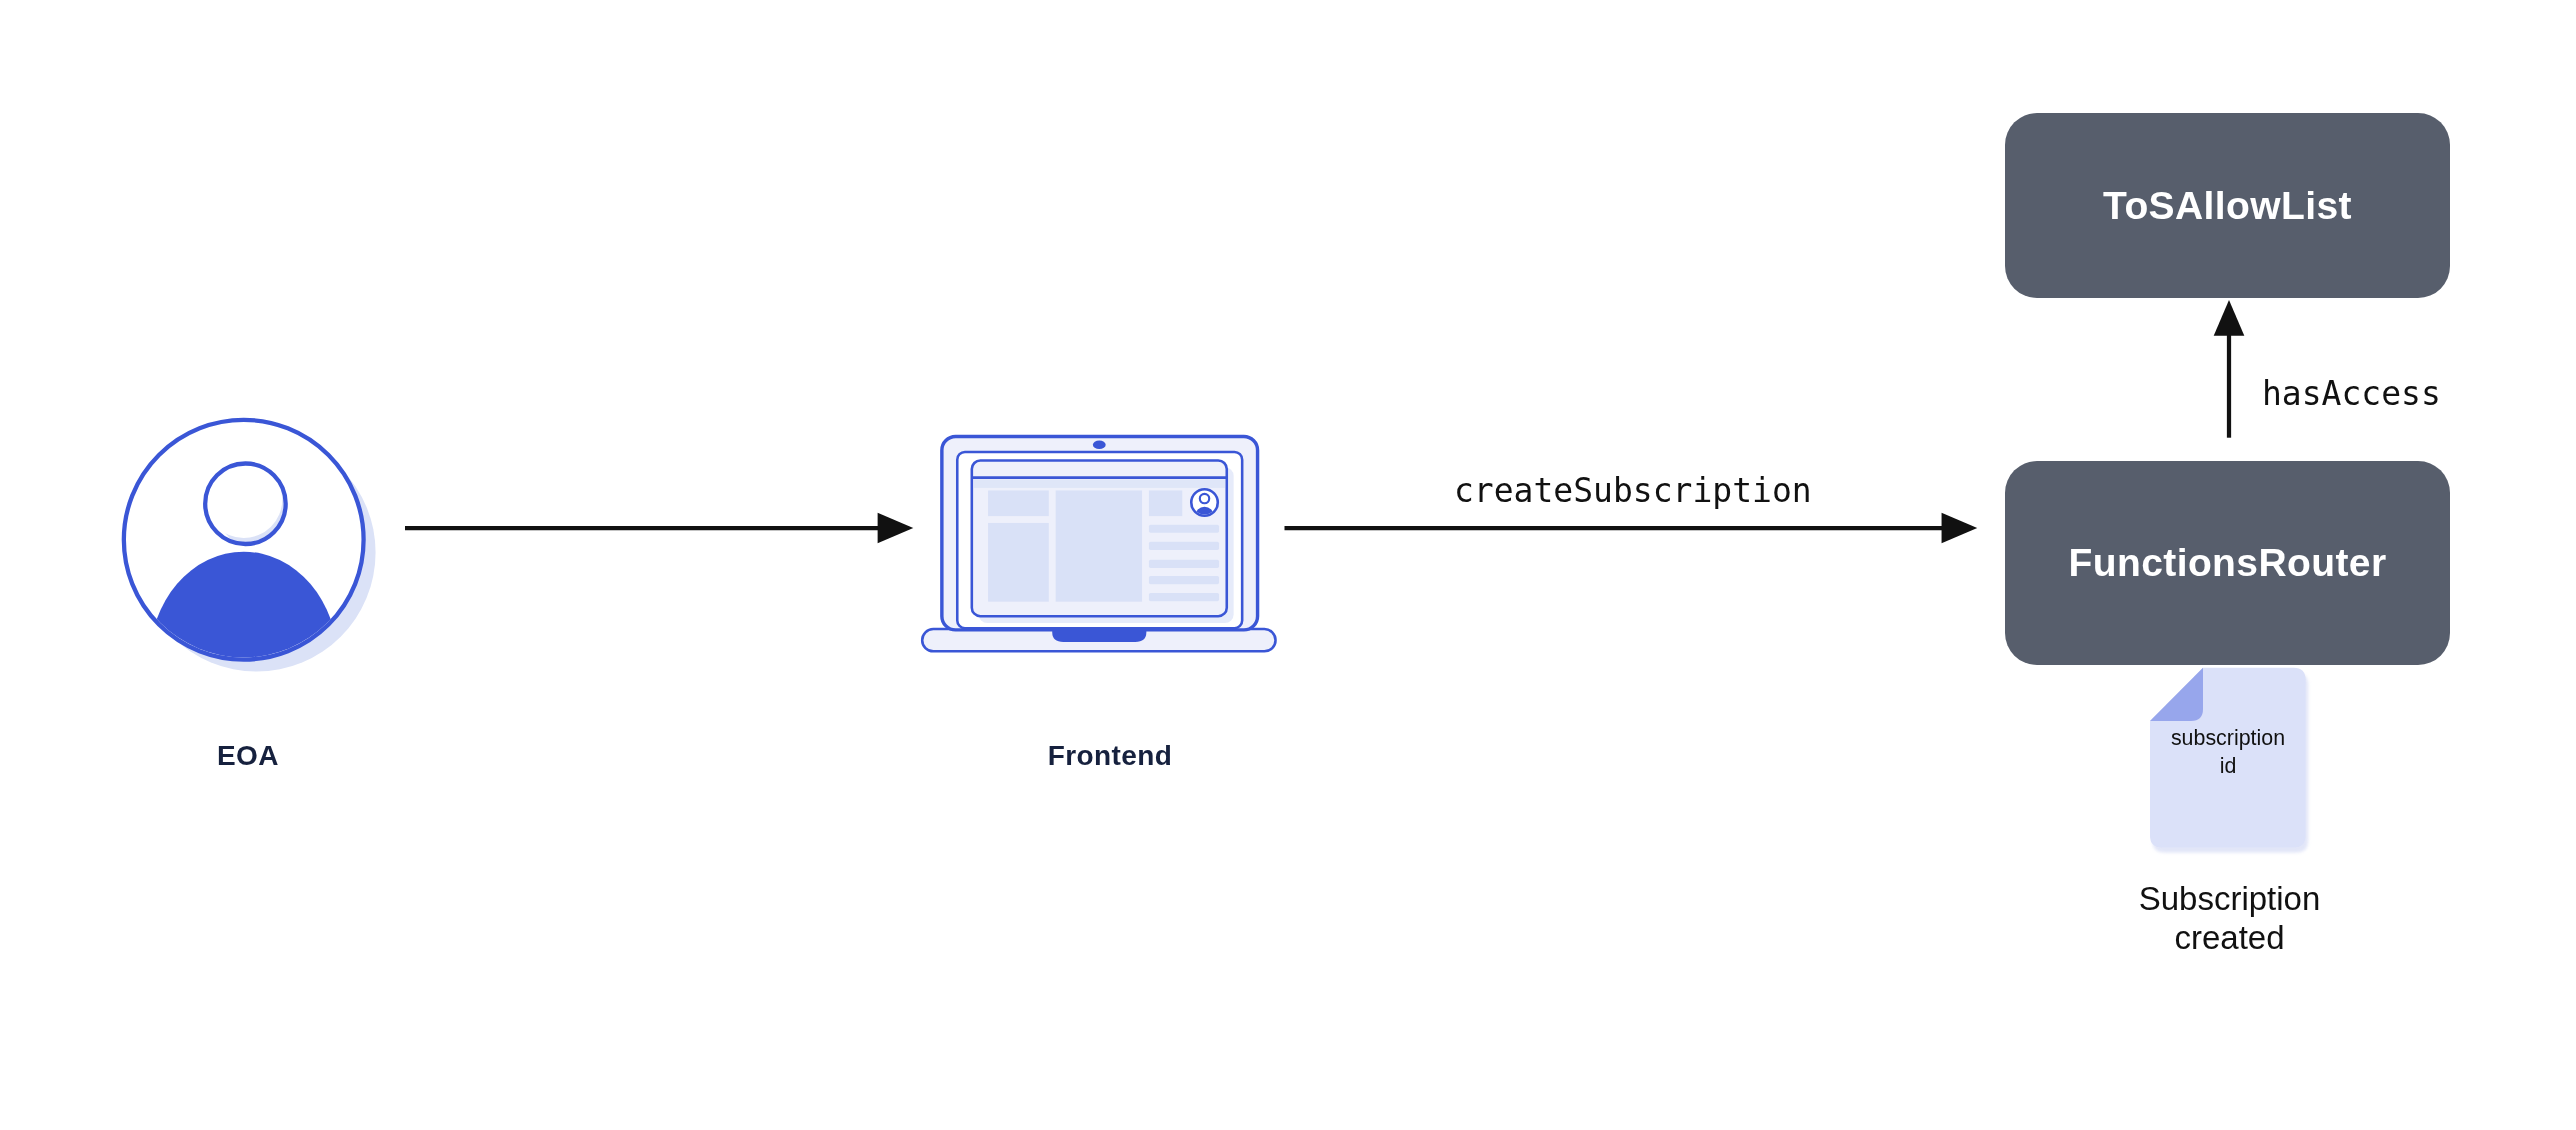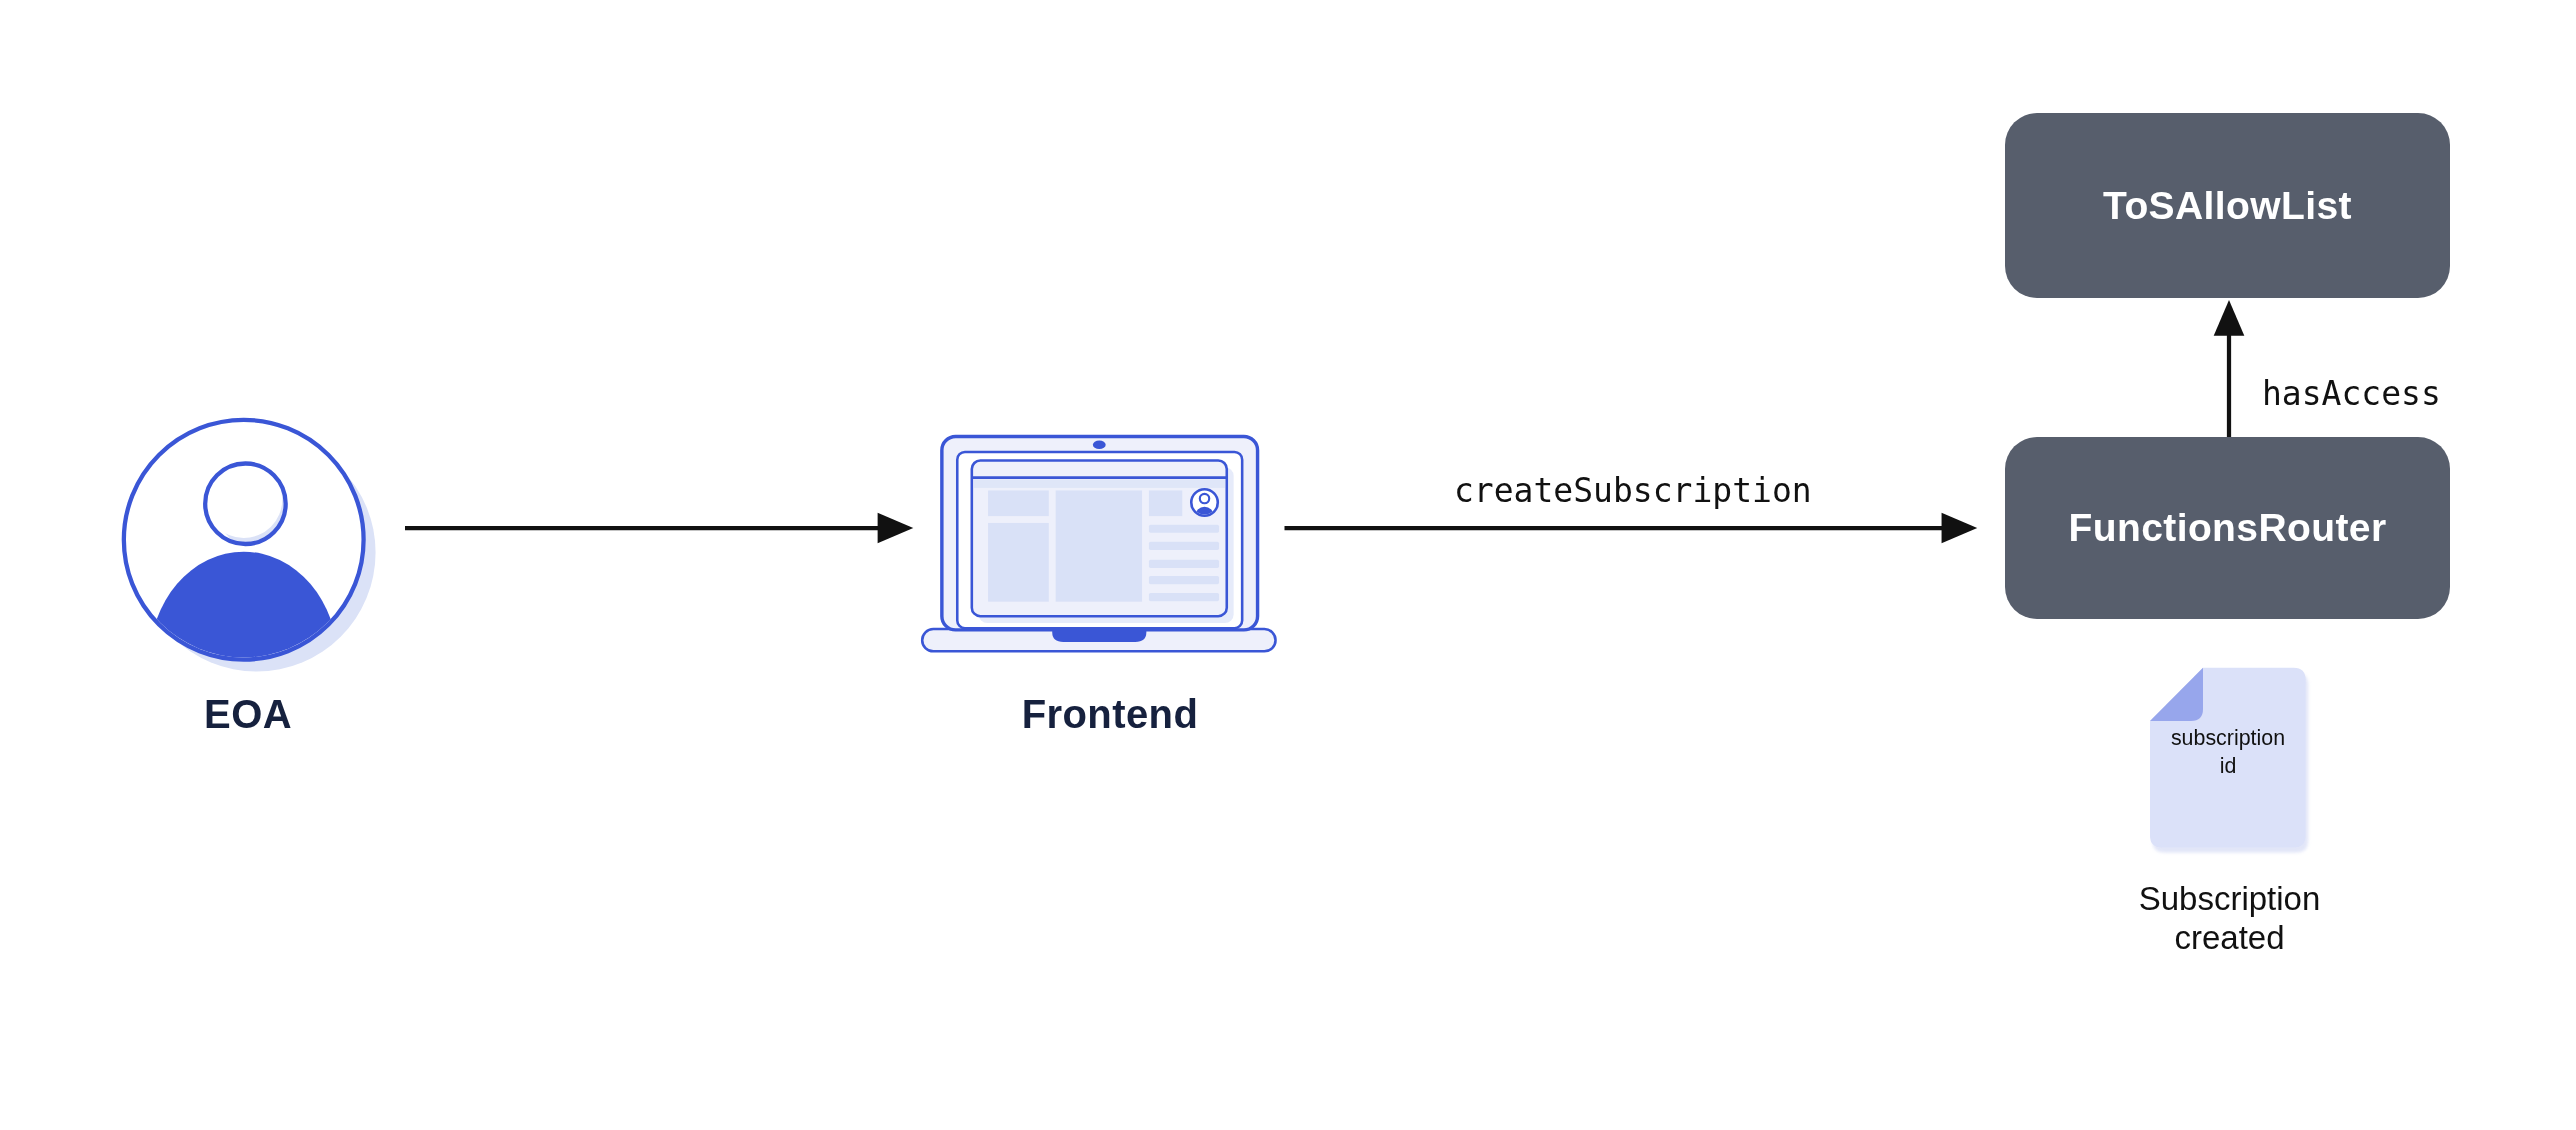--- a/index.html
+++ b/index.html
@@ -16,22 +16,22 @@
     --canvas-bg:#ffffff;
   }
   *{margin:0;padding:0;box-sizing:border-box;}
   body{background:var(--canvas-bg);font-family:"Liberation Sans",sans-serif;}
   .canvas{position:relative;width:2576px;height:1131px;background:var(--canvas-bg);overflow:hidden;}
   .abs{position:absolute;}
 
   
   .node-label{
     width:274px;text-align:center;
-    font-size:40px;font-weight:bold;color:var(--navy-text);
-    line-height:45px;letter-spacing:0.4px;
+    font-size:28px;font-weight:bold;color:var(--navy-text);
+    line-height:45px;letter-spacing:0.4px;margin-top:41px;
   }
 
   
   .contract-box{
     width:445px;background:var(--box-gray);border-radius:32px;
     display:flex;align-items:center;justify-content:center;
   }
   .contract-box .box-label{
     color:var(--box-text);font-size:39px;font-weight:bold;letter-spacing:0.4px;
   }
@@ -151,21 +151,21 @@
   <div class="abs contract-box" style="left:2005px;top:113px;height:185px;">
     <span class="box-label">ToSAllowList</span>
   </div>
 
   <svg class="abs" style="left:2212px;top:298px;" width="34" height="140" viewBox="0 0 40 164">
     <line x1="20" y1="164" x2="20" y2="38" class="arrow-line"></line>
     <polygon points="2,44 20,2 38,44" class="arrow-head"></polygon>
   </svg>
   <div class="abs edge-label" style="left:2262px;top:374px;">hasAccess</div>
 
-  <div class="abs contract-box" style="left:2005px;top:437px;height:182px;text-align:right;">
+  <div class="abs contract-box" style="left:2005px;top:461px;height:204px;text-align:right;">
     <span class="box-label">FunctionsRouter</span>
   </div>
 
   <svg class="abs" style="left:2144px;top:661px;" width="171" height="195" viewBox="0 0 200 228">
     <g style="filter:drop-shadow(3px 6px 2px rgba(150,165,230,0.28));">
       <path d="M69,8 H175 Q189,8 189,22 V204 Q189,218 175,218 H21 Q7,218 7,204 V70 Z" style="fill:var(--doc-body);"></path>
     </g>
     <path d="M69,8 L7,70 H55 Q69,70 69,56 Z" style="fill:var(--doc-fold);"></path>
   </svg>
   <div class="abs doc-text" style="left:2150px;top:724px;">

